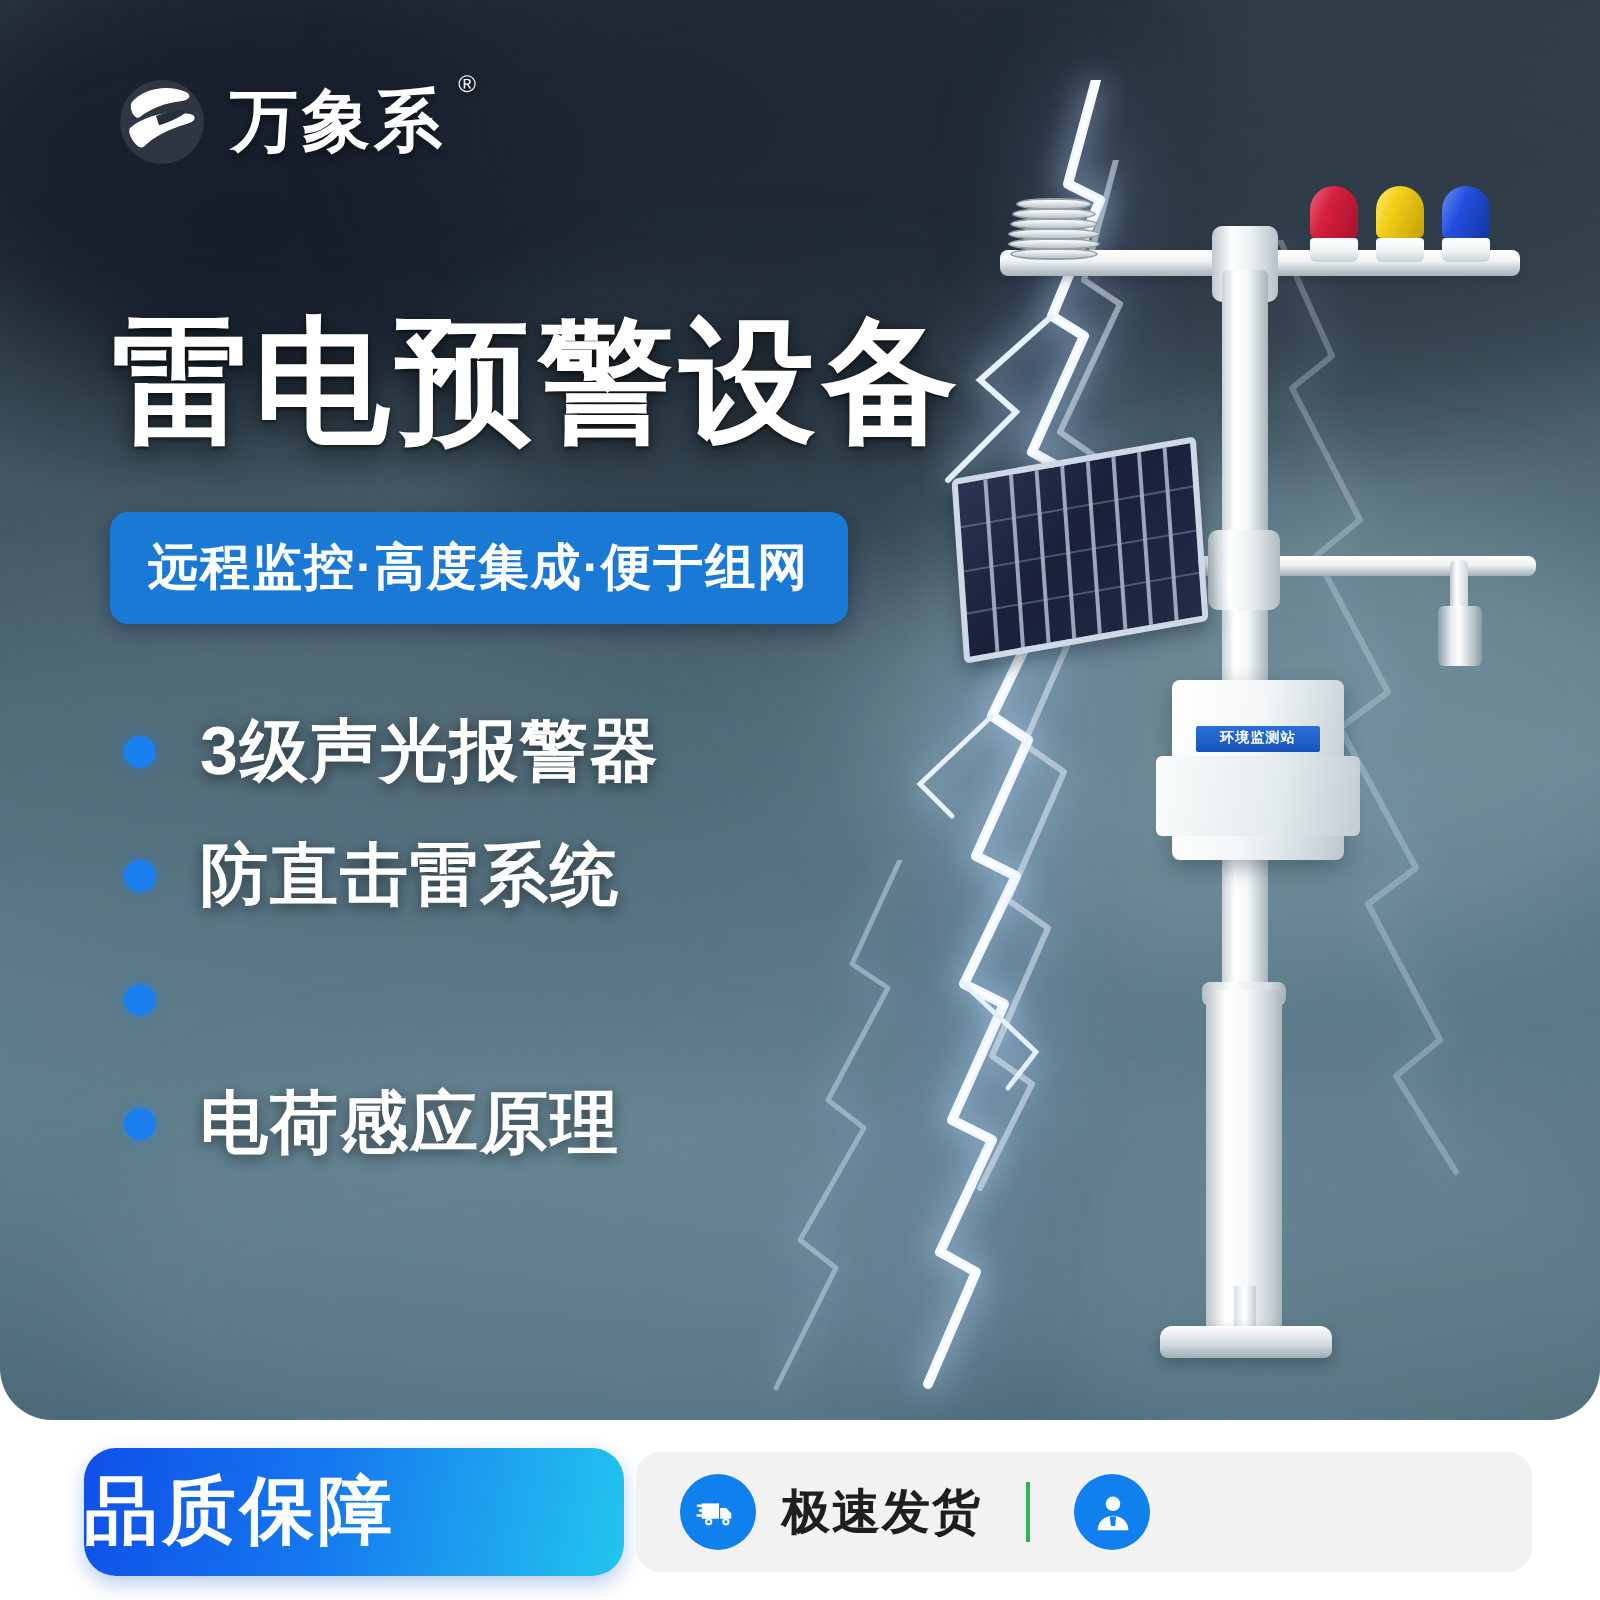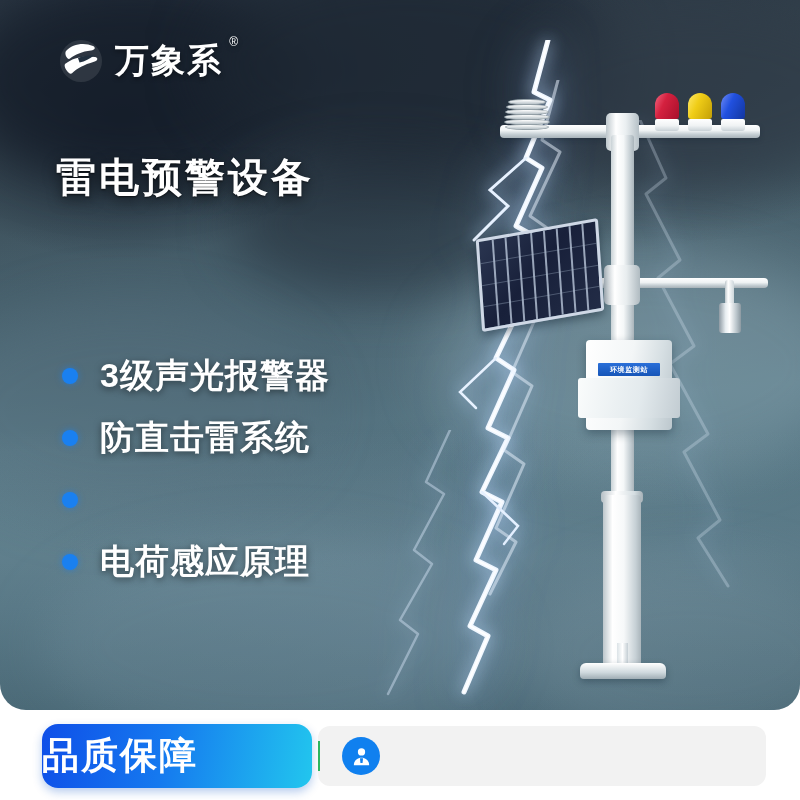--- a/index.html
+++ b/index.html
@@ -114,21 +114,21 @@
         letter-spacing:.6px;font-weight:bold;}
 
   
   .logo{position:absolute;left:58px;top:38px;display:flex;align-items:center;gap:11px;}
   .logo-mark{width:46px;height:46px;position:relative;}
   .logo-text{position:relative;color:#ffffff;font-size:34px;font-weight:bold;letter-spacing:2px;
         text-shadow:0 2px 5px rgba(0,0,0,.45);}
   .logo-reg{position:absolute;right:-17px;top:-3px;font-size:12px;font-weight:normal;}
 
   .title{position:absolute;left:56px;top:157px;
-        color:#ffffff;font-size:40px;font-weight:bold;letter-spacing:3px;line-height:1;
+        color:#ffffff;font-size:68px;font-weight:bold;letter-spacing:3px;line-height:1;
         text-shadow:0 4px 14px rgba(0,0,0,.55), 0 1px 2px rgba(0,0,0,.6);}
 
   .badge{position:absolute;left:55px;top:256px;
         background:#1a79d4;border-radius:9px;
         padding:11px 19px 12px 19px;
         color:#ffffff;font-size:25px;font-weight:bold;letter-spacing:1px;
         box-shadow:0 3px 10px rgba(0,20,45,.4);}
 
   .features{position:absolute;left:62px;top:345px;width:380px;}
   .feature{display:flex;align-items:center;height:62px;}
@@ -263,20 +263,21 @@
         </svg>
       </span>
       <span class="logo-text">
         <span>万象系</span>
         <span class="logo-reg">®</span>
       </span>
     </div>
 
     <div class="title">雷电预警设备</div>
 
+    <div class="badge">远程监控·高度集成·便于组网</div>
 
     <div class="features">
       <div class="feature">
         <span class="fdot"></span>
         <span class="ftext">3级声光报警器</span>
       </div>
       <div class="feature">
         <span class="fdot"></span>
         <span class="ftext">防直击雷系统</span>
       </div>
@@ -289,20 +290,36 @@
       </div>
     </div>
   </div>
 
   <div class="footer">
     <div class="quality">
       <span class="quality-text">品质保障</span>
     </div>
 
     <div class="services">
+      <div class="svc">
+        <span class="svc-icon">
+          <svg width="23" height="23" viewBox="0 0 24 24" fill="#ffffff">
+            <path d="M3 7h9v8H3z"></path>
+            <path d="M12.6 9.4h3.2l2.6 2.9v2.7h-5.8z"></path>
+            <circle cx="6.6" cy="16.6" r="1.9" fill="#ffffff"></circle>
+            <circle cx="6.6" cy="16.6" r=".8" fill="#1080ef"></circle>
+            <circle cx="15.6" cy="16.6" r="1.9" fill="#ffffff"></circle>
+            <circle cx="15.6" cy="16.6" r=".8" fill="#1080ef"></circle>
+            <rect x="0.4" y="7.6" width="4.4" height="1.3" rx=".65"></rect>
+            <rect x="1.4" y="10.1" width="3.6" height="1.3" rx=".65"></rect>
+            <rect x="0.2" y="12.6" width="4.2" height="1.3" rx=".65"></rect>
+          </svg>
+        </span>
+        <span class="svc-text">极速发货</span>
+      </div>
 
       <div class="svc-div"></div>
 
       <div class="svc">
         <span class="svc-icon">
           <svg width="23" height="23" viewBox="0 0 24 24" fill="#ffffff">
             <circle cx="12" cy="7.2" r="3.8"></circle>
             <path d="M4 21c0-4.4 3.6-7.6 8-7.6s8 3.2 8 7.6z"></path>
             <path d="M10.4 13.8h3.2l-.5 5h-2.2z" fill="#1080ef"></path>
           </svg>

